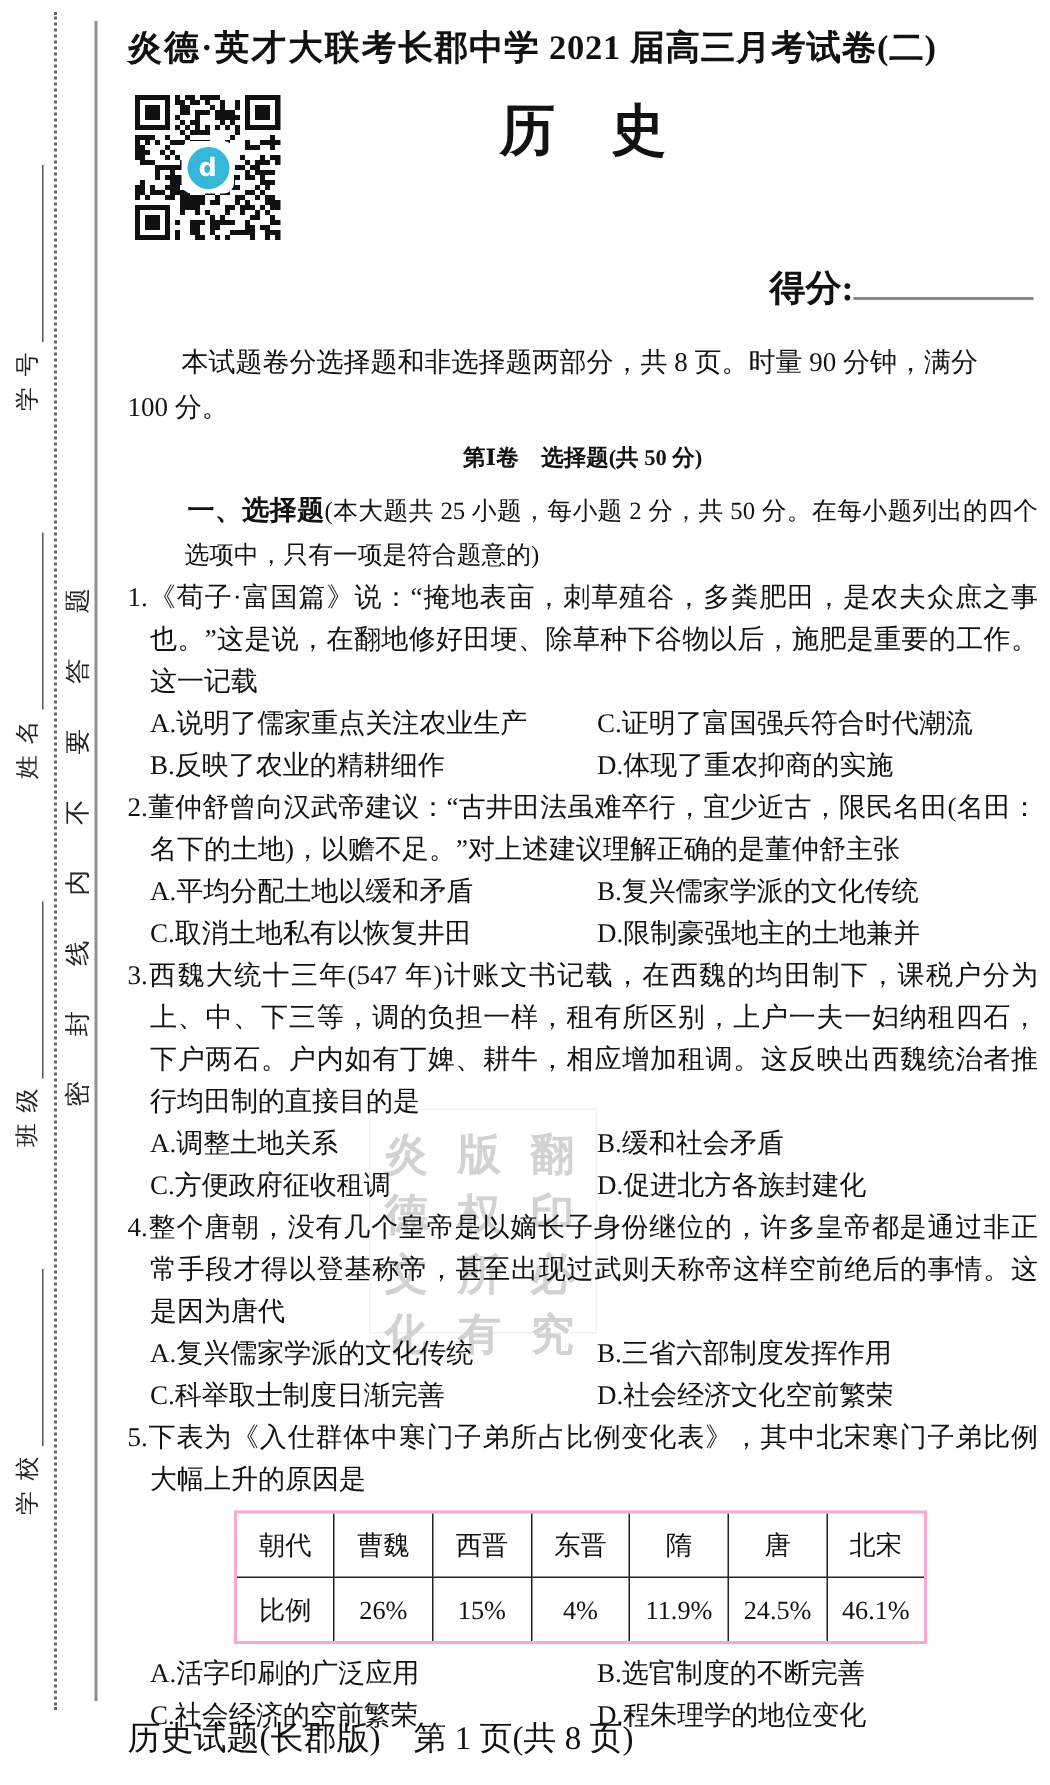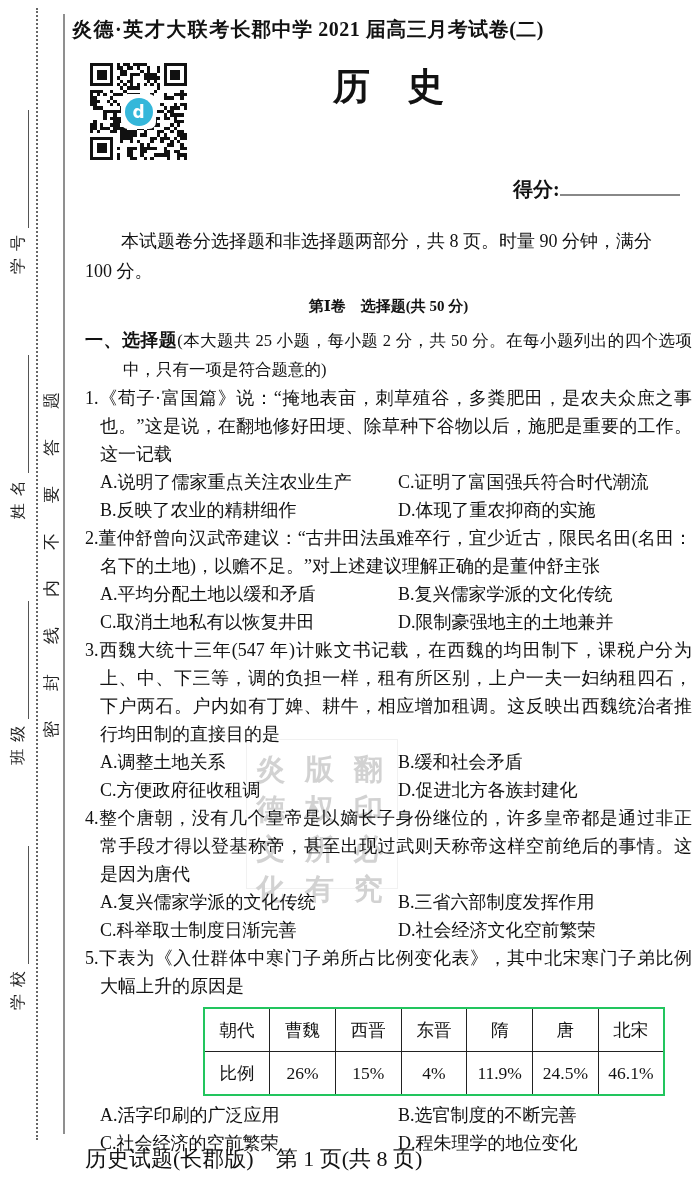--- a/index.html
+++ b/index.html
@@ -15,54 +15,54 @@
   .student-fields{position:absolute;width:900px;height:30px;left:-436px;top:545px;
     transform:rotate(-90deg);display:flex;justify-content:space-between;align-items:flex-end;
     font-size:16px;color:#222;}
   .sf-unit{display:flex;align-items:flex-end;}
   .sf-label{letter-spacing:7px;white-space:nowrap;}
   .sf-blank{display:inline-block;width:118px;border-bottom:1.5px solid #555;height:16px;}
   .seal-text{position:absolute;width:430px;height:24px;left:-163px;top:538px;
     transform:rotate(-90deg);text-align:center;font-size:17px;letter-spacing:30px;
     white-space:nowrap;color:#222;}
   
-  .head-title{position:absolute;left:72px;top:16px;width:606px;white-space:nowrap;
-    font-size:20px;font-weight:bold;letter-spacing:0.5px;}
+  .head-title{position:absolute;left:85px;top:16px;width:606px;white-space:nowrap;
+    font-size:23px;font-weight:bold;letter-spacing:0.5px;}
   .head-title .brush{font-weight:900;letter-spacing:1.5px;}
   .qr{position:absolute;left:90px;top:63px;width:97px;height:97px;}
   .qr svg{width:97px;height:97px;display:block;}
   .qr-logo{position:absolute;left:31px;top:31px;width:35px;height:35px;background:#fff;
     border-radius:7px;display:flex;align-items:center;justify-content:center;}
   .qr-logo .dot{width:28px;height:28px;border-radius:50%;background:#35b7da;color:#fff;
     font-family:"DejaVu Sans",sans-serif;font-weight:bold;font-size:17px;line-height:28px;
     text-align:center;}
   .subject-title{position:absolute;left:85px;top:62px;width:607px;text-align:center;
     font-size:37px;font-weight:bold;}
-  .score{position:absolute;left:513px;top:176px;font-size:20px;font-weight:bold;}
+  .score{position:absolute;left:513px;top:176px;font-size:24px;font-weight:bold;}
   .score-line{display:inline-block;width:120px;height:17px;border-bottom:2px solid #888;}
   
   .watermark{position:absolute;left:246px;top:739px;width:152px;height:150px;
     background:#ffffff;border:1px solid #f1f1f1;box-sizing:border-box;z-index:1;
     display:flex;flex-direction:row;justify-content:space-between;padding:10px 2px;
     text-align:center;color:#d2d2d2;font-size:29px;font-weight:bold;letter-spacing:5px;}
   
   .main{position:absolute;left:85px;top:226px;width:607px;z-index:2;font-size:18px;}
   .intro{line-height:30px;text-align:justify;}
   .intro .l1{text-indent:2em;}
   .sec-title{text-align:center;font-size:15px;font-weight:bold;line-height:34px;
     margin:3px 0 3px;}
   .qlist{line-height:28px;}
   .lead{padding-left:38px;text-indent:-38px;text-align:justify;}
-  .lead .bold{font-weight:bold;}
+  .lead .bold{font-weight:bold;margin-left:40px;}
   .lead .paren{font-size:16.5px;}
   .q{padding-left:15px;text-indent:-15px;text-align:justify;}
   .opts{padding-left:15px;display:grid;grid-template-columns:298px 1fr;}
   .opt{white-space:nowrap;}
-  table.qtable{border-collapse:collapse;border:2px solid #22c55e;table-layout:fixed;
-    width:462px;margin:7px 0 5px 118px;font-size:17.5px;}
+  table.qtable{border-collapse:collapse;border:2px solid #f9a8d4;table-layout:fixed;
+    width:462px;margin:7px 0 5px 71px;font-size:17.5px;}
   table.qtable td{border:1px solid #222;text-align:center;padding:7px 2px;height:25px;}
   .footer{position:absolute;left:85px;bottom:16px;width:607px;text-align:left;
     font-size:22px;z-index:2;}
 </style>
 </head>
 <body>
 
 <div class="rail-dotted"></div>
 <div class="seal-line"></div>
 <div class="student-fields">

